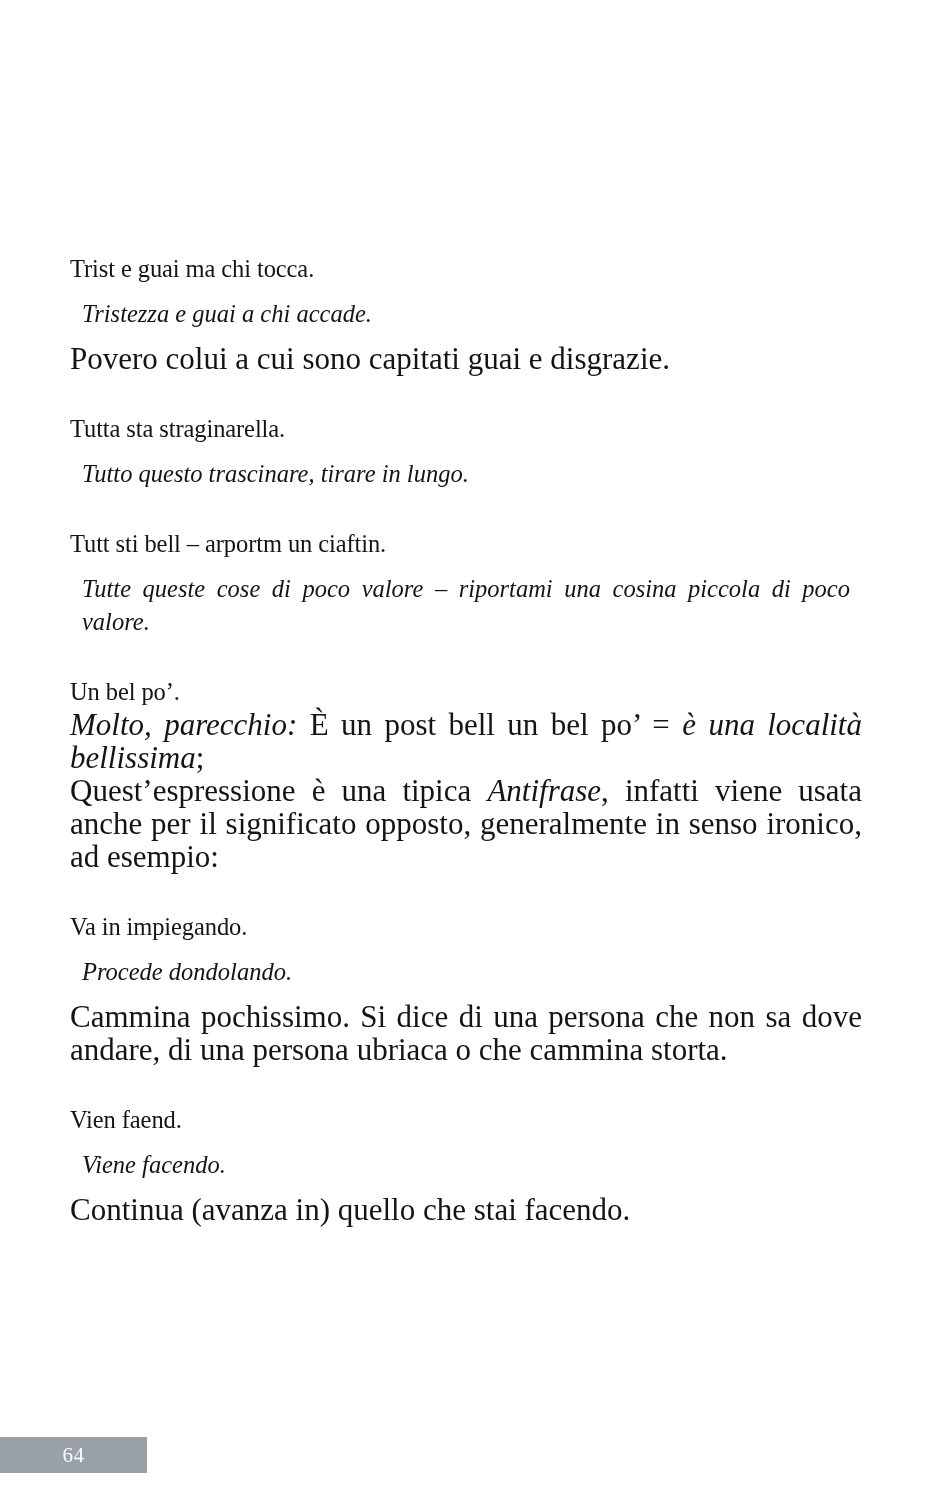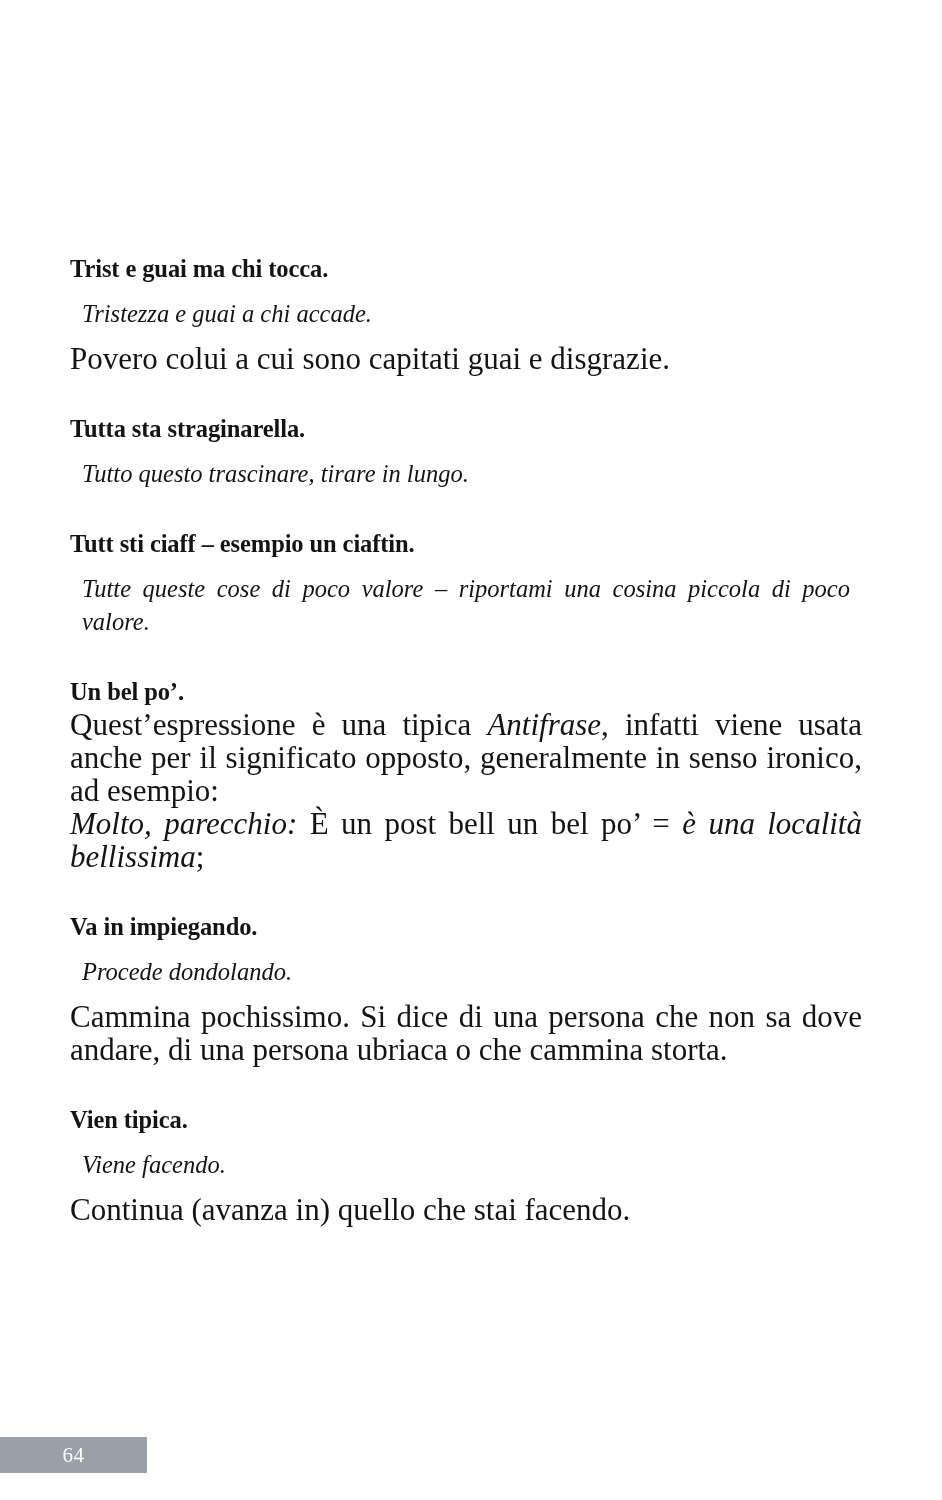--- a/index.html
+++ b/index.html
@@ -26,21 +26,21 @@
   }
 
   .entry {
     margin: 0 0 37px 0;
   }
   .entry:last-of-type {
     margin-bottom: 0;
   }
 
   .headword {
-    font-weight: bold;
+    font-weight: normal;
     font-size: 24.5px;
     line-height: 33px;
     letter-spacing: -0.1px;
     margin: 0;
     text-align: left;
   }
 
   .gloss {
     font-style: italic;
     font-size: 24.5px;
@@ -102,38 +102,38 @@
     <p class="gloss justify-all">Tristezza e guai a chi accade.</p>
     <p class="body-text justify-all">Povero colui a cui sono capitati guai e disgrazie.</p>
   </div>
 
   <div class="entry">
     <p class="headword">Tutta sta straginarella.</p>
     <p class="gloss justify-all">Tutto questo trascinare, tirare in lungo.</p>
   </div>
 
   <div class="entry">
-    <p class="headword">Tutt sti ciaff – esempio un ciaftin.</p>
+    <p class="headword">Tutt sti bell – arportm un ciaftin.</p>
     <p class="gloss justify-all">Tutte queste cose di poco valore – riportami una cosina piccola di poco valore.</p>
   </div>
 
   <div class="entry">
     <p class="headword">Un bel po’.</p>
+    <p class="body-text justify-all"><span class="it">Molto, parecchio:</span><span class="ro"> È un post bell un bel po’ = </span><span class="it">è una località bellissima</span><span class="ro">;</span></p>
     <p class="body-text justify-all"><span class="ro">Quest’espressione è una tipica </span><span class="it">Antifrase</span><span class="ro">, infatti viene usata anche per il significato opposto, generalmente in senso ironico, ad esempio:</span></p>
-    <p class="body-text justify-all"><span class="it">Molto, parecchio:</span><span class="ro"> È un post bell un bel po’ = </span><span class="it">è una località bellissima</span><span class="ro">;</span></p>
   </div>
 
   <div class="entry">
     <p class="headword">Va in impiegando.</p>
     <p class="gloss justify-all">Procede dondolando.</p>
     <p class="body-text justify-all">Cammina pochissimo. Si dice di una persona che non sa dove andare, di una persona ubriaca o che cammina storta.</p>
   </div>
 
   <div class="entry">
-    <p class="headword">Vien tipica.</p>
+    <p class="headword">Vien faend.</p>
     <p class="gloss justify-all">Viene facendo.</p>
     <p class="body-text justify-all">Continua (avanza in) quello che stai facendo.</p>
   </div>
 
 </div>
 
 <div class="folio-bar">
   <div class="folio-number">64</div>
 </div>
 

